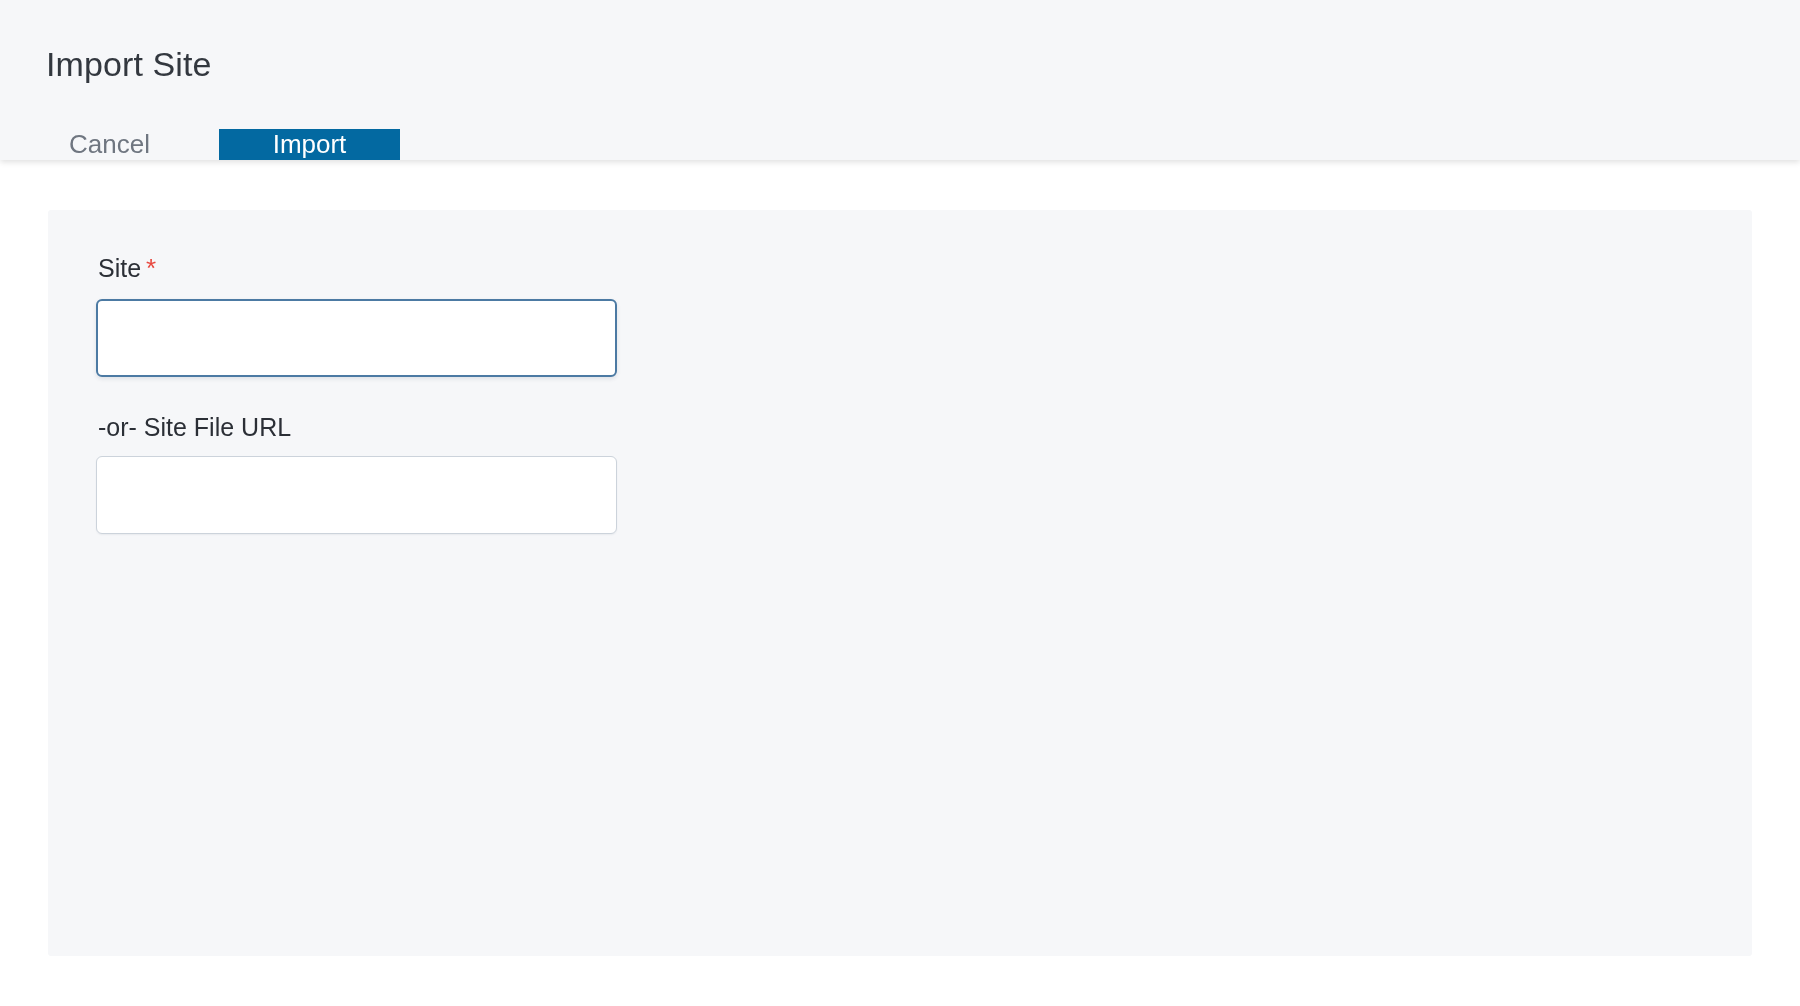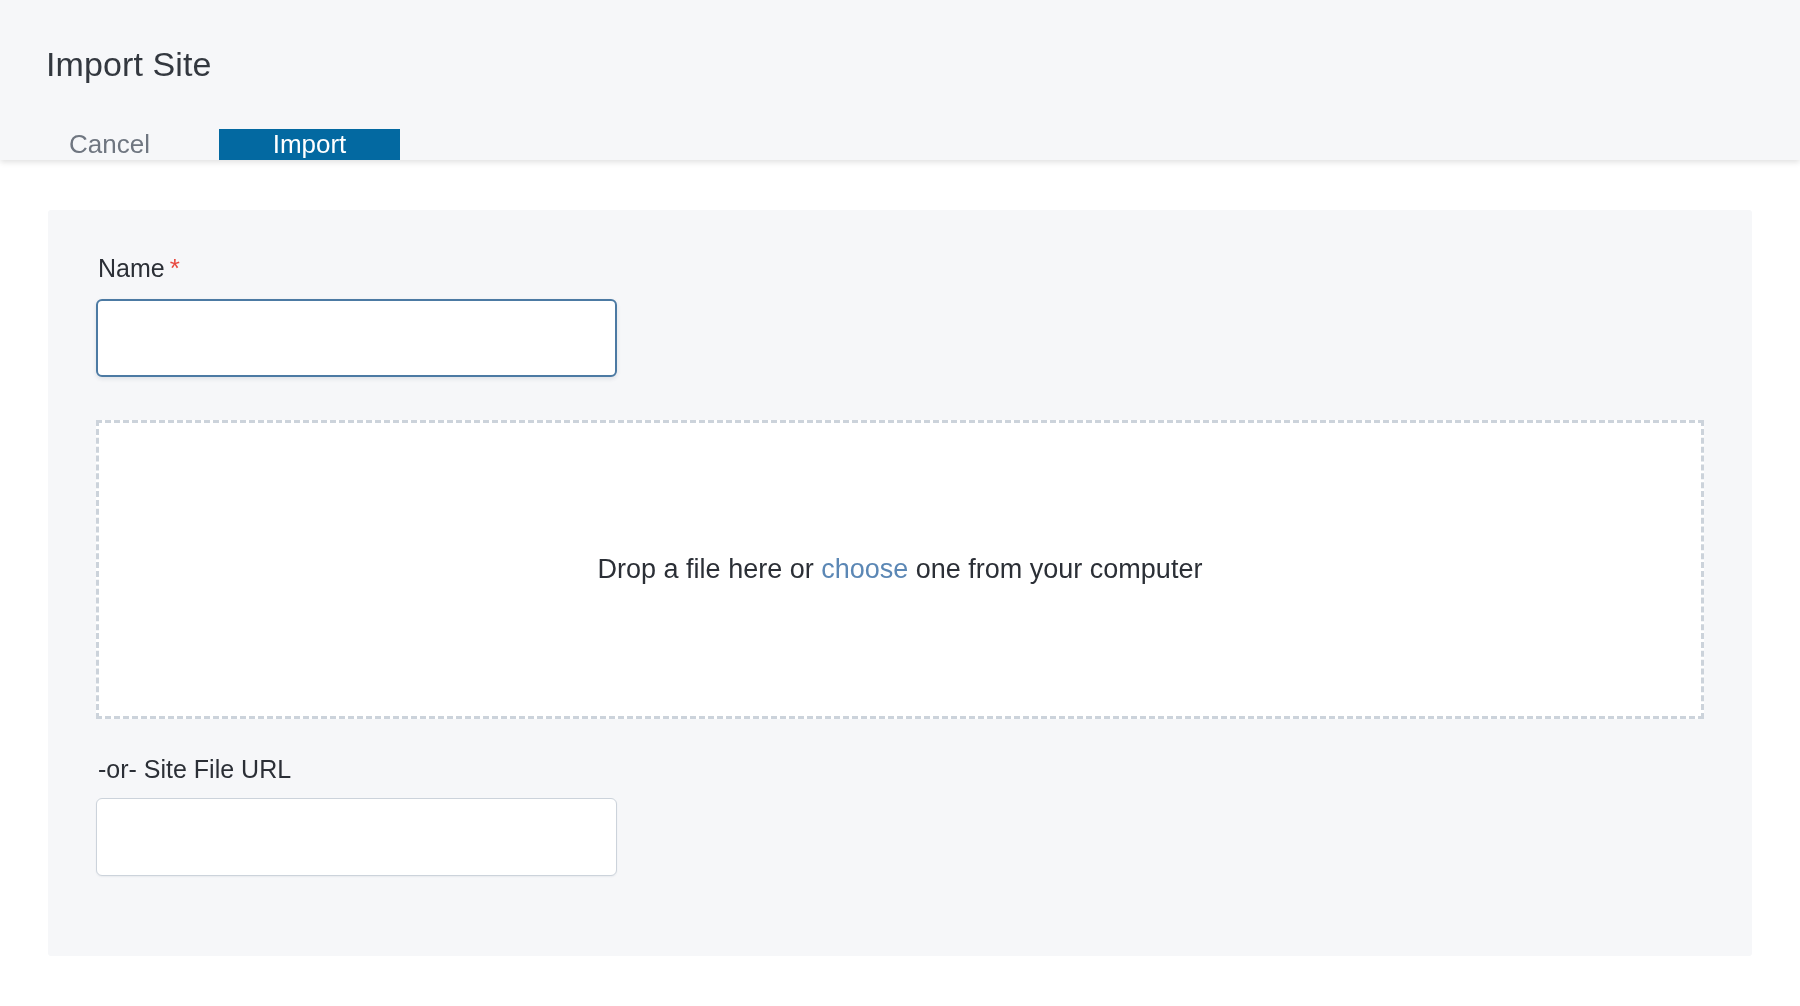--- a/index.html
+++ b/index.html
@@ -159,27 +159,24 @@
   <div class="header-actions">
     <button class="btn-cancel">Cancel</button>
     <button class="btn-import">Import</button>
   </div>
 </div>
 
 <div class="page-body">
   <div class="form-panel">
 
     <div class="name-block">
-      <label class="field-label"><span>Name</span><span class="required-star">*</span></label>
+      <label class="field-label"><span>Site</span><span class="required-star">*</span></label>
       <input class="text-input" type="text" placeholder="" style="">
     </div>
 
-    <div class="dropzone">
-      <div class="dropzone-text"><span>Drop a file here or </span><a class="dropzone-link" href="#">choose</a><span> one from your computer</span></div>
-    </div>
 
     <div class="url-block">
       <label class="field-label">-or- Site File URL</label>
       <input class="text-input plain" type="text" placeholder="" style="">
     </div>
 
   </div>
 </div>
 
 </body></html>

